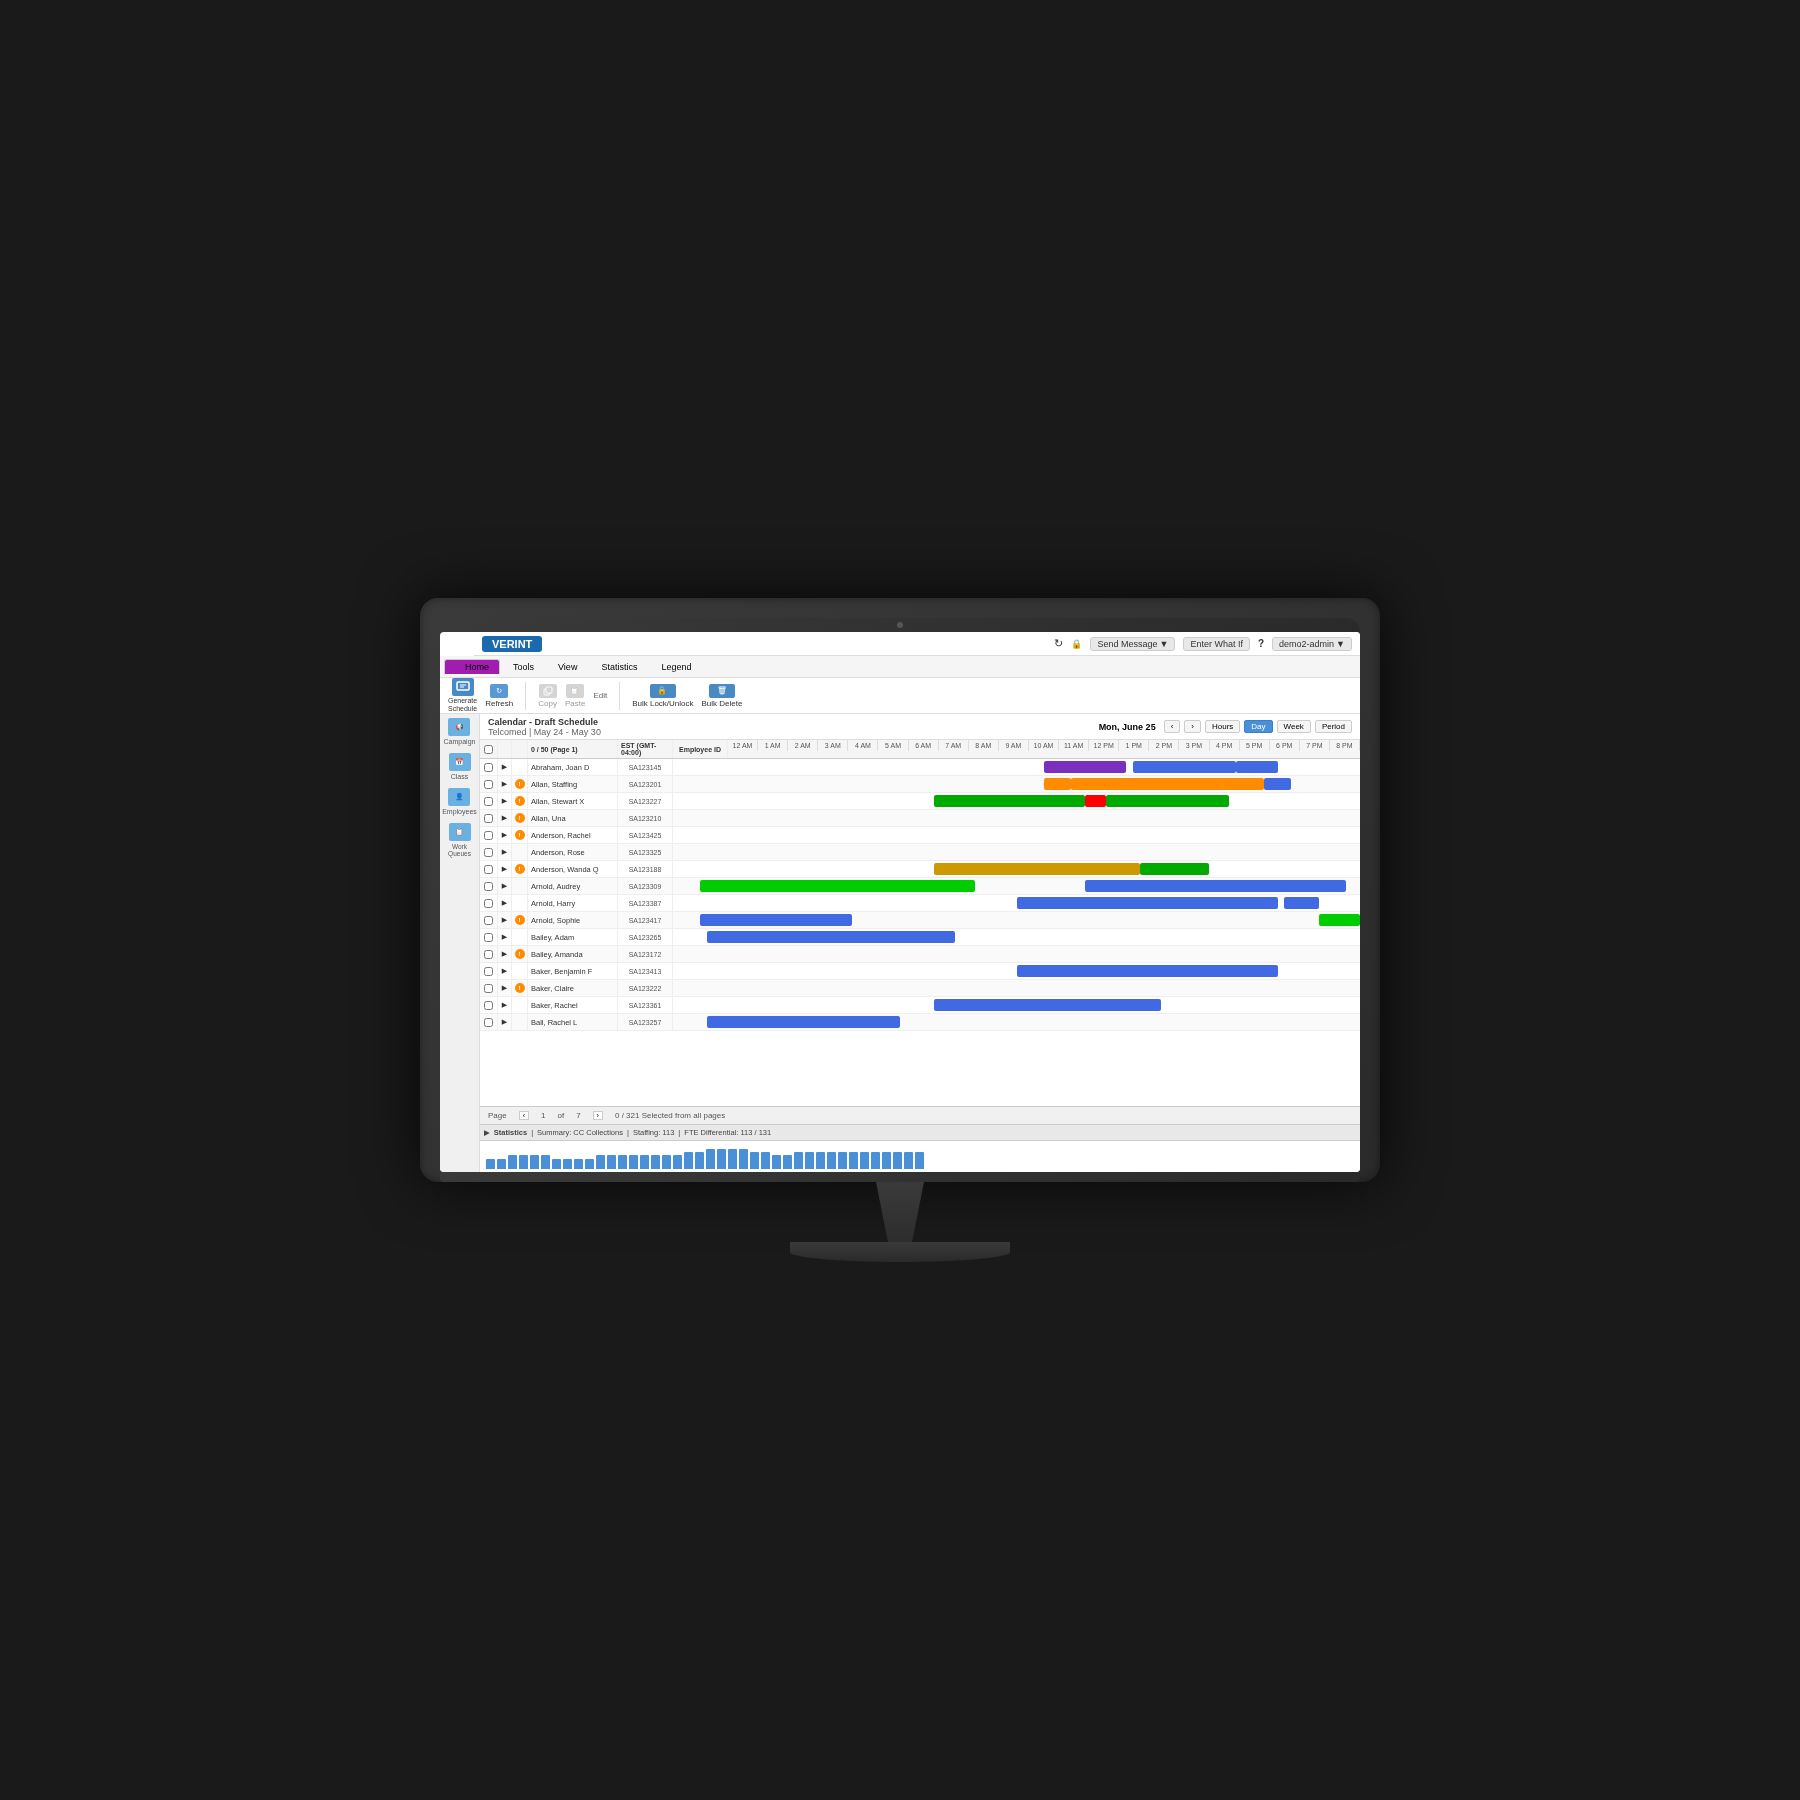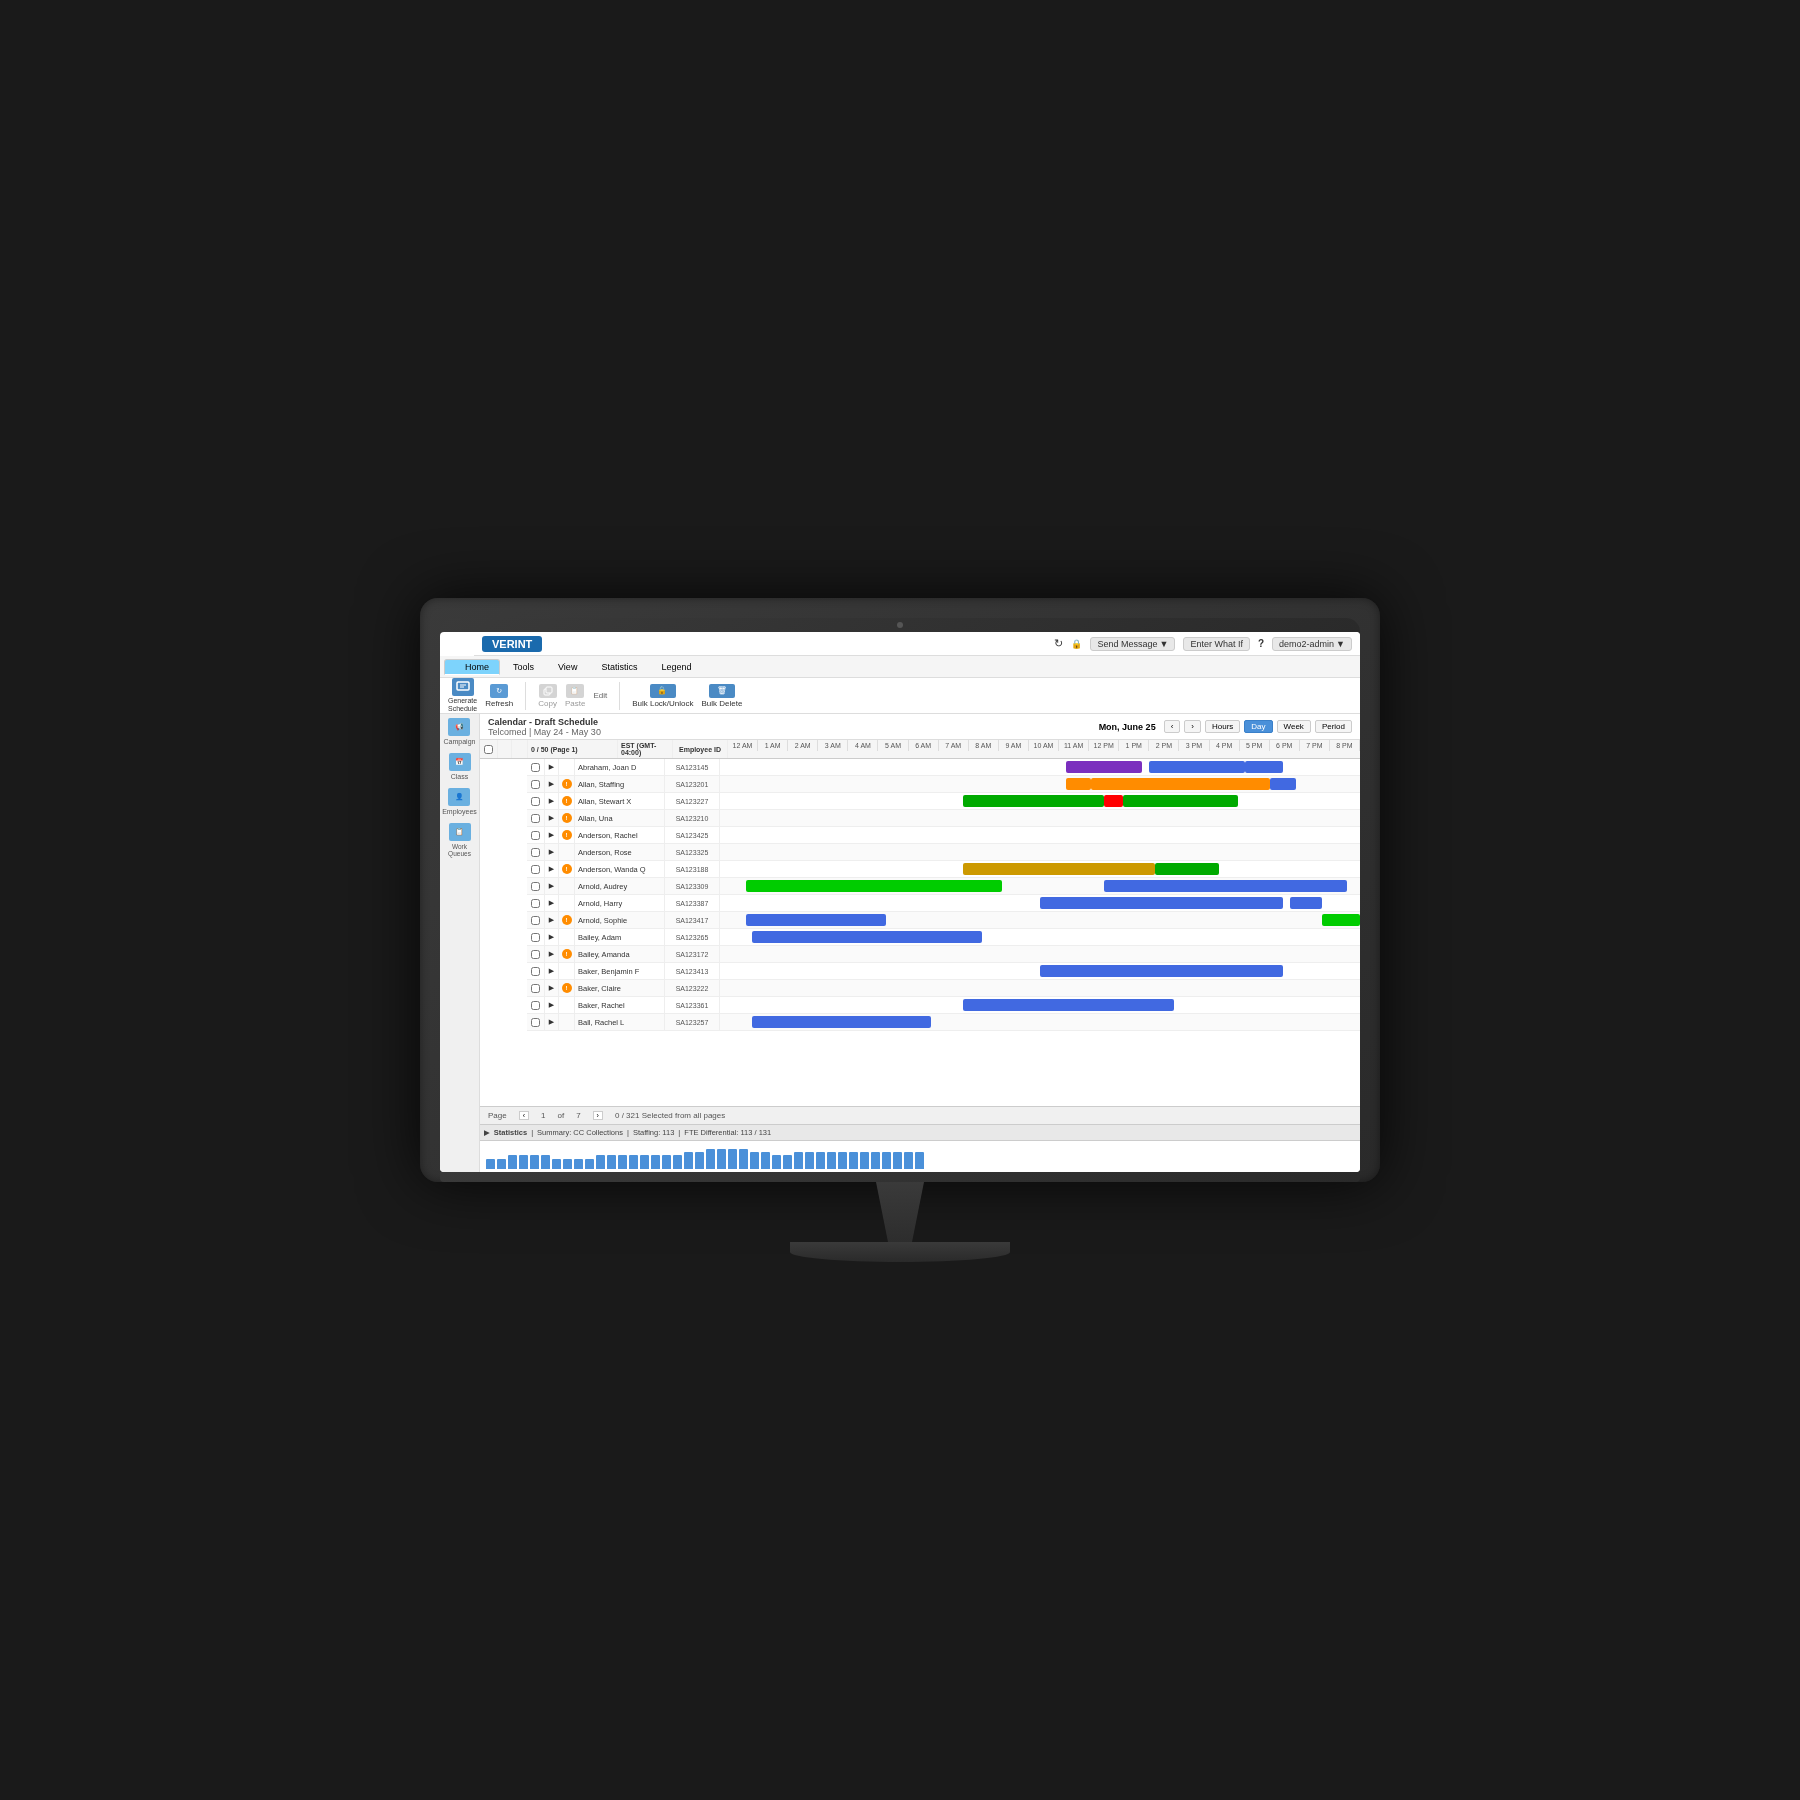--- a/index.html
+++ b/index.html
@@ -128,21 +128,21 @@
 
     .nav-tab {
       padding: 2px 10px;
       font-size: 9px;
       cursor: pointer;
       border: 1px solid transparent;
       border-radius: 3px 3px 0 0;
     }
 
     .nav-tab.active {
-      background: #7dd3fc;
+      background: #a21caf;
       border-color: #ccc;
       border-bottom-color: #fff;
       padding-left: 20px;
     }
 
     
     .toolbar {
       background: #fff;
       border-bottom: 1px solid #ddd;
       display: flex;
@@ -320,21 +320,20 @@
       color: #555;
       border-right: 1px solid #ddd;
       padding: 2px 0;
     }
 
     .data-row {
       display: flex;
       border-bottom: 1px solid #eee;
       height: 17px;
       align-items: center;
-      margin-left: 47px;
     }
 
     .data-row:nth-child(even) { background: #fafafa; }
 
     .cell {
       display: flex;
       align-items: center;
       justify-content: center;
       height: 100%;
       border-right: 1px solid #eee;

